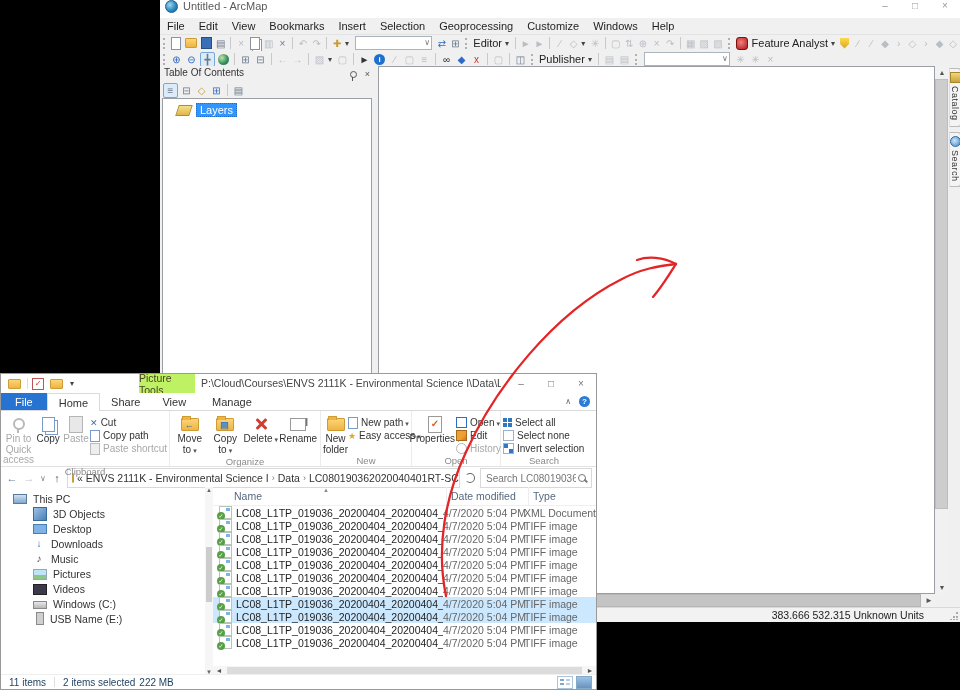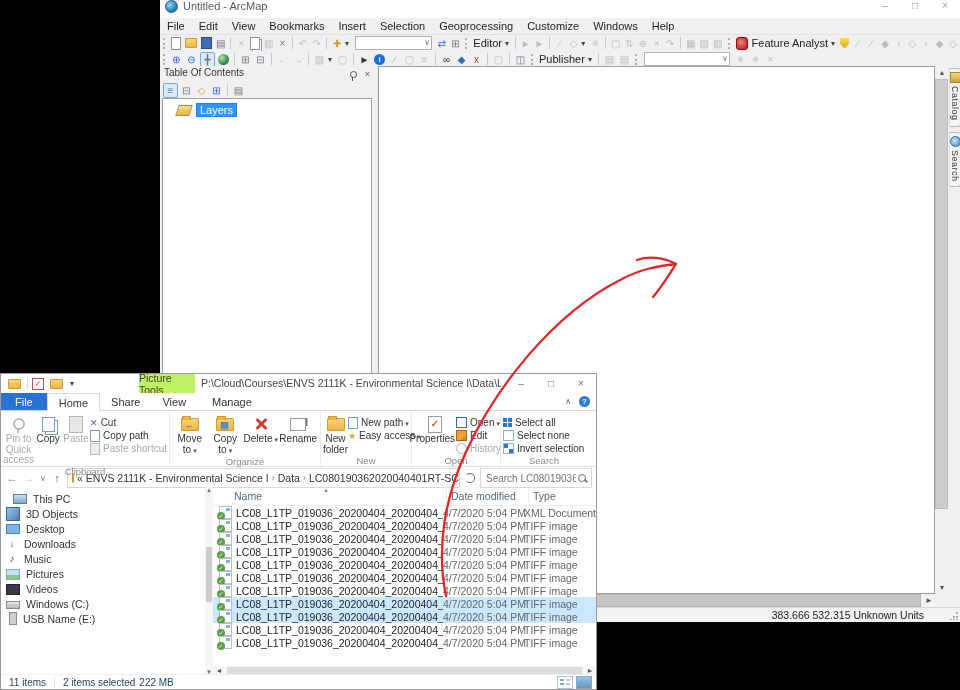--- a/index.html
+++ b/index.html
@@ -136,21 +136,21 @@
   .crumbbox .fold-s{margin:0}
   .crumb-sep{color:#777;font-size:9px}
   .refr{width:8px;height:8px;border:1.5px solid #666;border-radius:50%;border-left-color:transparent;position:relative;margin:0 2px}
   .searchbox{width:104px;height:18px;border:1px solid #d9d9d9;display:flex;align-items:center;padding:0 3px}
   .searchbox input{border:none;outline:none;flex:1;font-size:10px;color:#555;font-family:"Liberation Sans",sans-serif;width:80px}
   .mag{width:6px;height:6px;border:1.5px solid #777;border-radius:50%;position:relative;margin-right:2px}
   .mag::after{content:"";position:absolute;left:5px;top:5px;width:4px;height:1.5px;background:#777;transform:rotate(45deg)}
   
   .ex-content{position:absolute;left:0;top:113px;right:0;bottom:14px;display:flex;overflow:hidden}
   .navpane{width:222px;position:relative;font-size:10.5px;color:#333;padding-top:4px;box-sizing:border-box}
-  .nav-item{display:flex;align-items:center;height:15px;padding-left:5px}
+  .nav-item{display:flex;align-items:center;height:15px;padding-left:32px}
   .nav-item.root{padding-left:12px}
   .nav-item.train{padding-left:16px;margin-bottom:6px}
   .nico{width:12px;height:12px;margin-right:6px;position:relative;flex:none}
   .n-fold{background:linear-gradient(#fcd575,#f0b443);border:1px solid #cf9c33;height:9px;margin-top:2px}
   .n-pc{border:1px solid #5a7a9a;background:linear-gradient(#cfe2f3,#7fa8cc);height:8px;margin-top:1px}
   .n-3d{background:linear-gradient(135deg,#9cc3e8,#4a7fb5);border:1px solid #3a6a9a}
   .n-desk{border:1px solid #4a7fb5;background:#7fb2e5;height:8px;margin-top:1px}
   .n-doc{background:#fff;border:1px solid #9fb0c0;width:9px;height:11px;margin-left:1px}
   .n-dl{color:#2e6bc4;font-weight:bold;font-size:10px;line-height:12px;text-align:center}
   .n-mus{color:#444;font-size:10px;line-height:12px;text-align:center}

